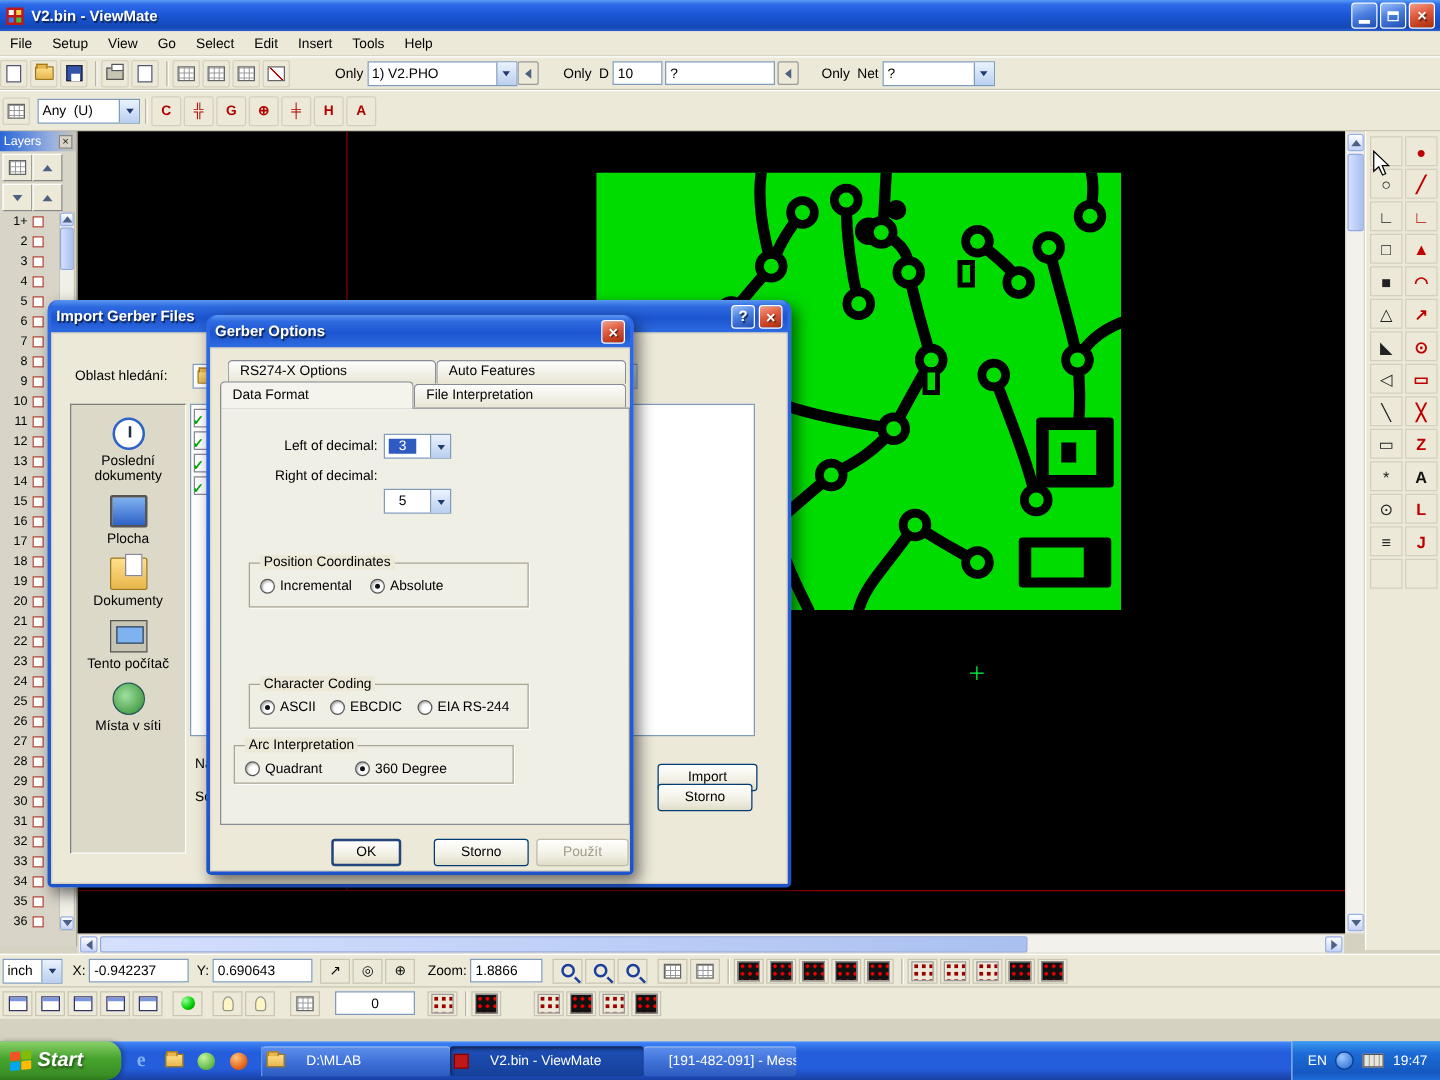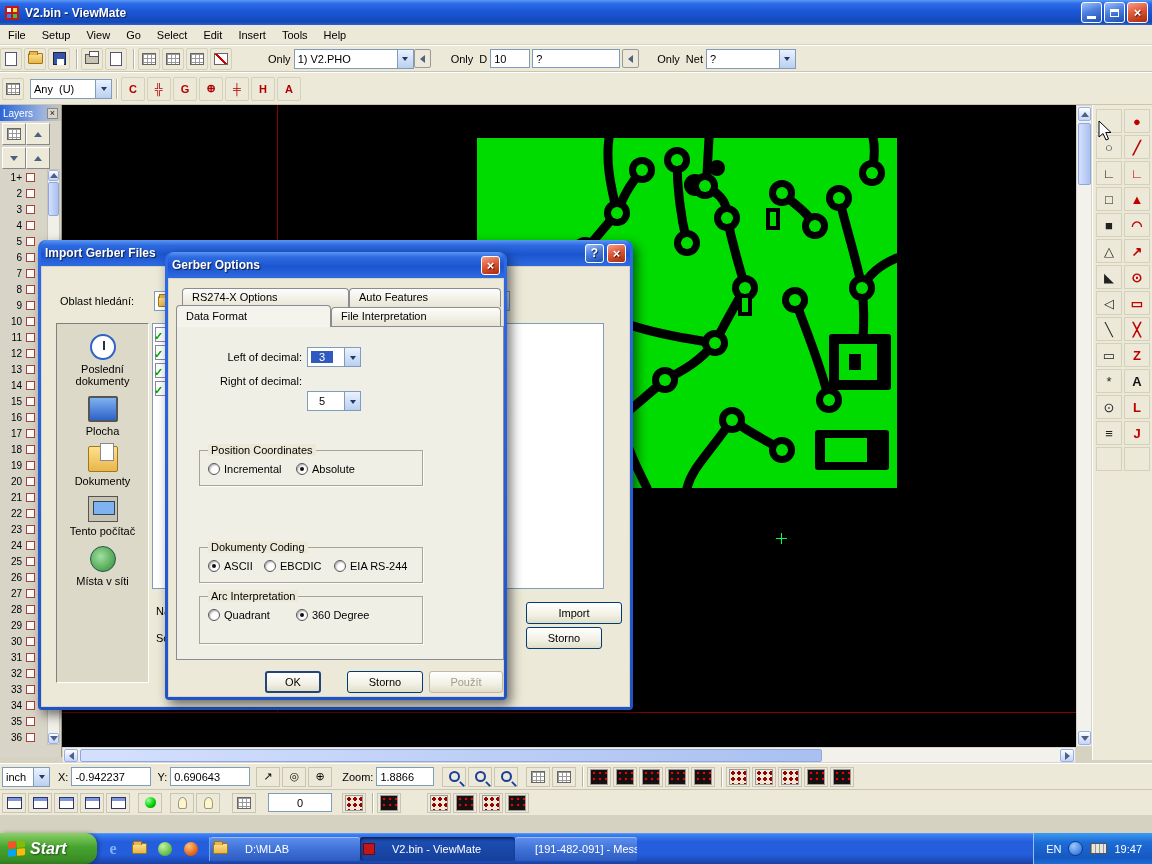--- a/index.html
+++ b/index.html
@@ -777,21 +777,21 @@
           </div>
         <div class="file-ic">
             <span class="chk">✓</span>
           </div>
         <div class="file-ic">
             <span class="chk">✓</span>
           </div>
       </div>
       <span class="abs" style="left:114px;top:338px;width:16px;overflow:hidden;white-space:nowrap;">Ná</span>
       <span class="abs" style="left:114px;top:365px;width:16px;overflow:hidden;white-space:nowrap;">So</span>
-      <span class="xpbtn" style="left:484px;top:335px;width:96px;">Import</span>
+      <span class="xpbtn" style="left:484px;top:344px;width:80px;">Import</span>
       <span class="xpbtn" style="left:484px;top:360px;width:76px;">Storno</span>
     </div>
   </div>
 
   <div class="xp-window" style="left:165px;top:252px;width:342px;height:448px;z-index:60;">
     <div class="xp-title">
       <span class="t">Gerber Options</span>
       <span class="xp-mini red">×</span>
     </div>
     <div class="xp-body">
@@ -820,36 +820,36 @@
               <span>Incremental</span>
             </span>
           <span class="opt" style="left:96px;">
               <span class="rad sel"></span>
               <span>Absolute</span>
             </span>
         </div>
 
 
         <div class="grp" style="left:22px;top:220px;width:224px;height:36px;">
-          <span class="legend">Dokumenty Coding</span>
+          <span class="legend">Character Coding</span>
           <span class="opt" style="left:8px;">
               <span class="rad sel"></span>
               <span>ASCII</span>
             </span>
           <span class="opt" style="left:64px;">
               <span class="rad"></span>
               <span>EBCDIC</span>
             </span>
           <span class="opt" style="left:134px;">
               <span class="rad"></span>
               <span>EIA RS-244</span>
             </span>
         </div>
 
-        <div class="grp" style="left:22px;top:269px;width:224px;height:48px;">
+        <div class="grp" style="left:10px;top:269px;width:224px;height:31px;">
           <span class="legend">Arc Interpretation</span>
           <span class="opt" style="left:8px;">
               <span class="rad"></span>
               <span>Quadrant</span>
             </span>
           <span class="opt" style="left:96px;">
               <span class="rad sel"></span>
               <span>360 Degree</span>
             </span>
         </div>

